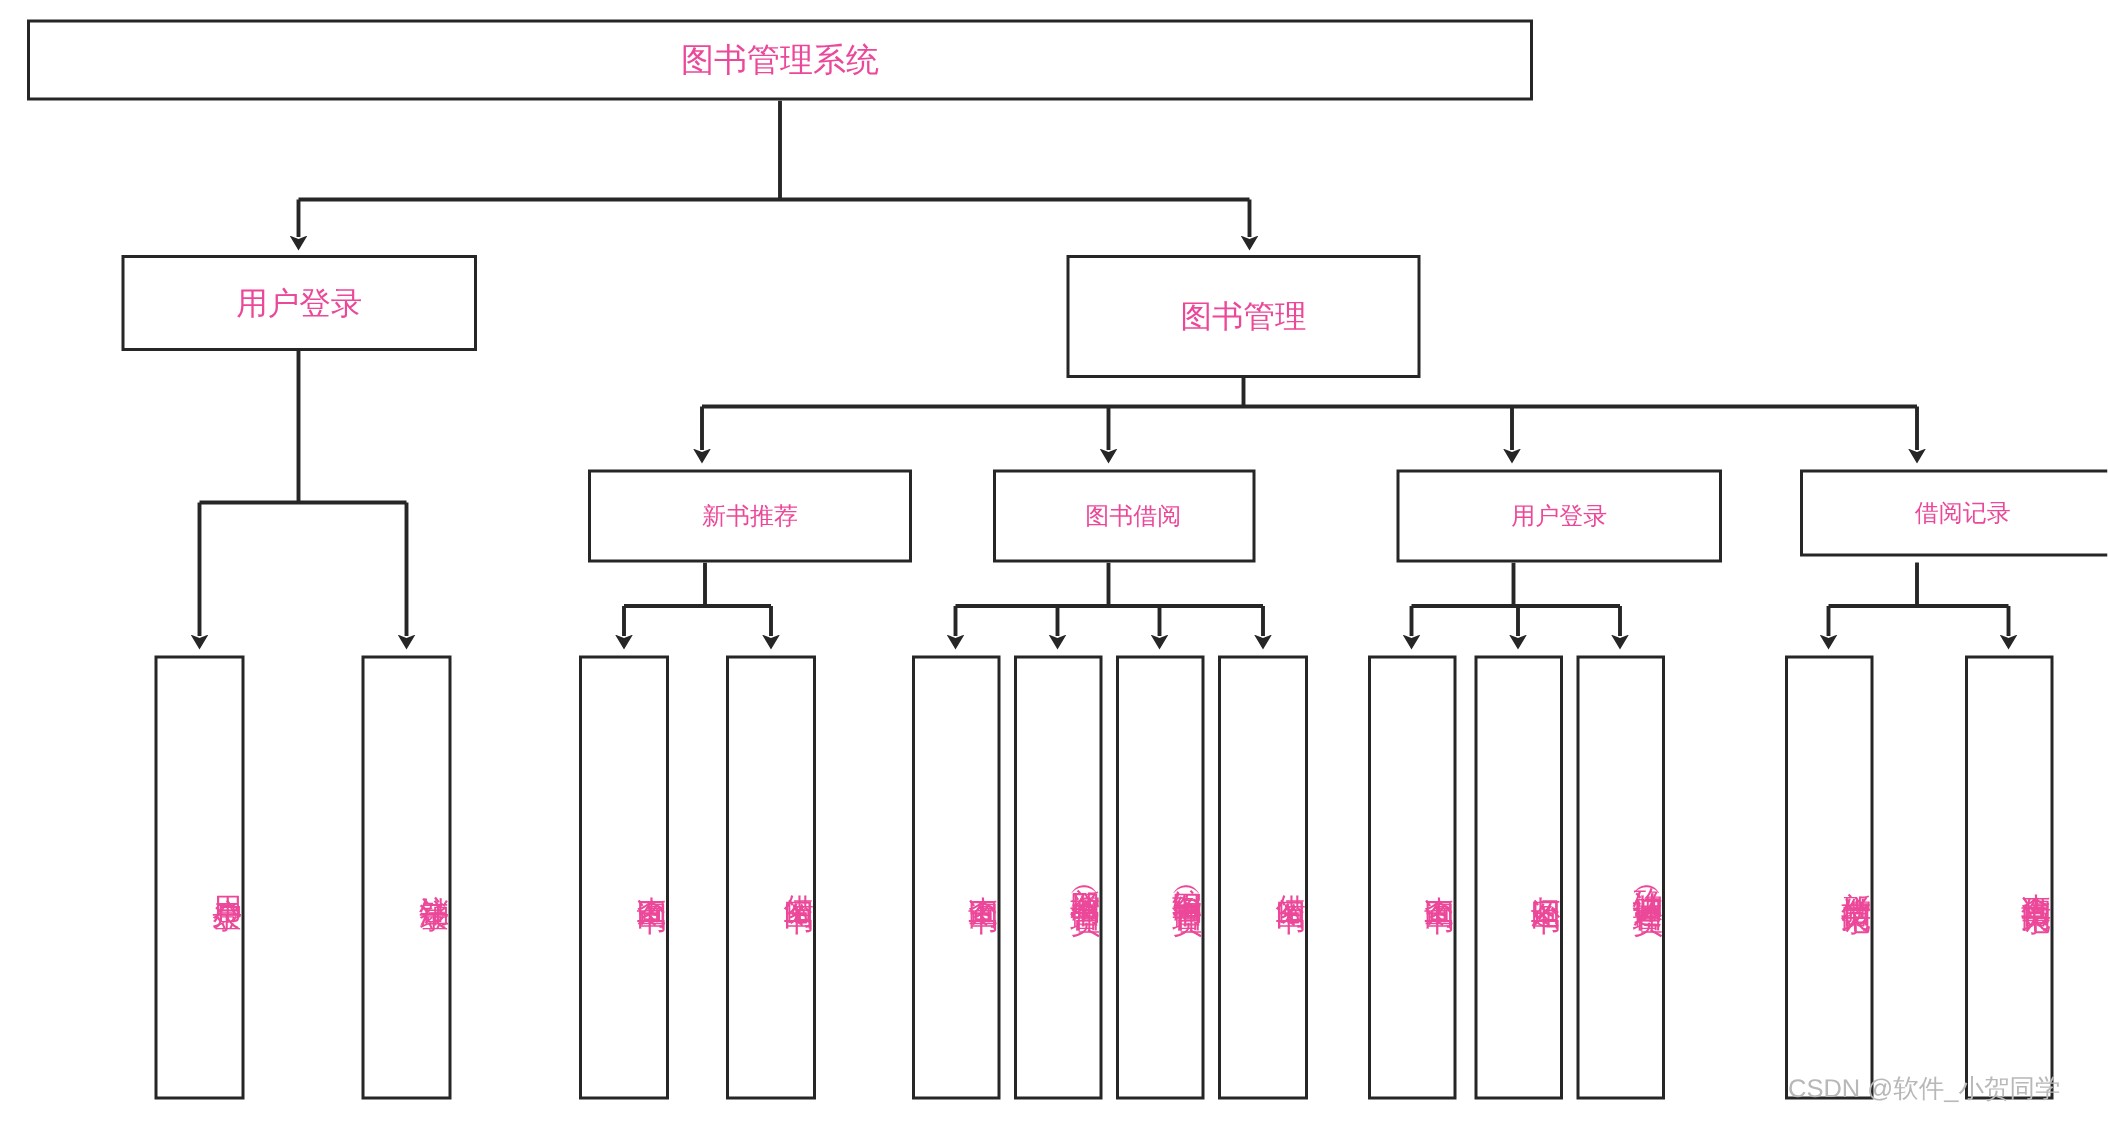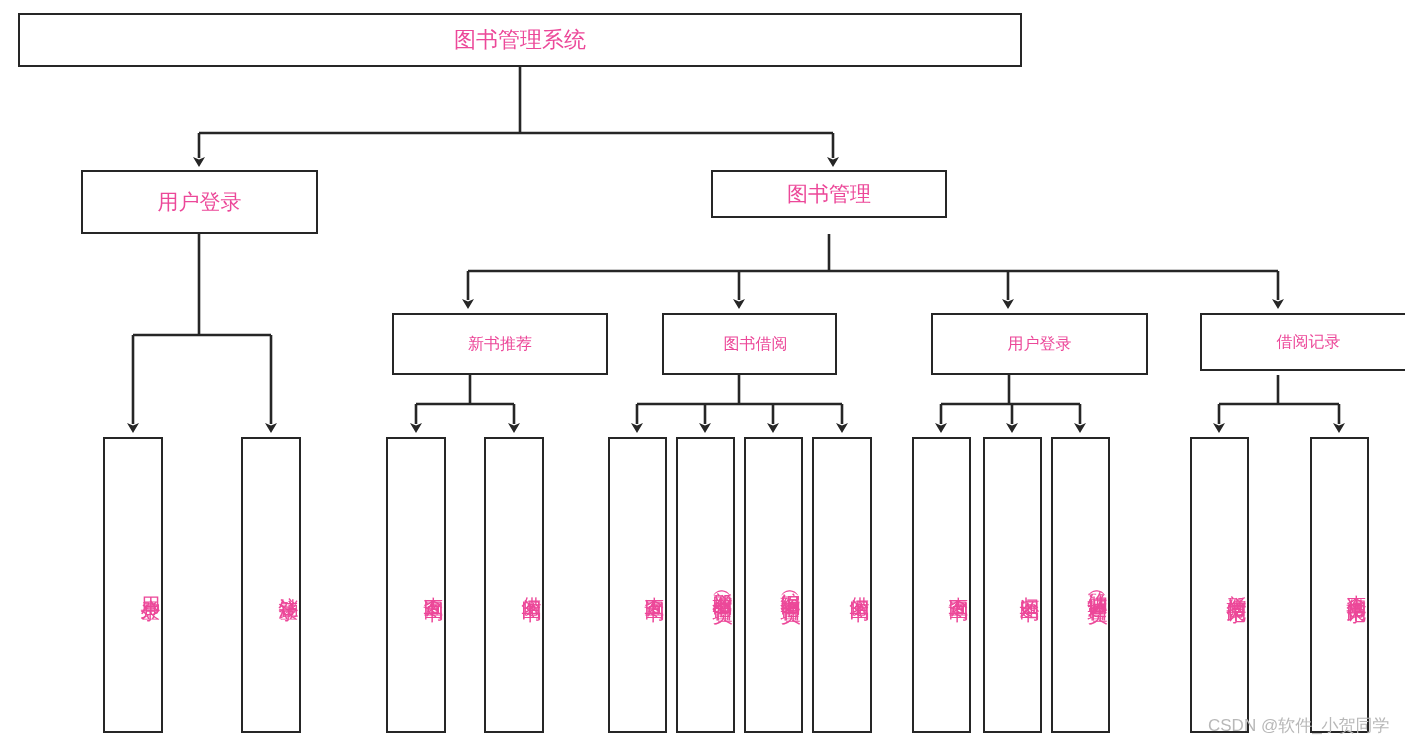--- a/index.html
+++ b/index.html
@@ -58,21 +58,20 @@
   .node.leaf > span {
     writing-mode: vertical-rl;
     text-orientation: upright;
   }
   .watermark {
     position: absolute;
     font-size: 17px;
     color: #b8b8b8;
     white-space: nowrap;
     letter-spacing: 0px;
-    padding-left: 16px;
   }
 </style>
 </head>
 <body>
 
 <div id="canvas">
 
   <svg id="wires" viewBox="0 0 1405 747" xmlns="http://www.w3.org/2000/svg">
     <defs>
       <marker id="arrow" markerWidth="10" markerHeight="12" refX="1" refY="6" orient="auto" markerUnits="userSpaceOnUse">
@@ -123,21 +122,21 @@
     </g>
   </svg>
 
   <div class="node root" style="left:18px; top:13px; width:1004px; height:54px;">
     <span>图书管理系统</span>
   </div>
 
   <div class="node lvl2" style="left:81px; top:170px; width:237px; height:64px;">
     <span>用户登录</span>
   </div>
-  <div class="node lvl2" style="left:711px; top:170px; width:236px; height:48px;justify-content:center;">
+  <div class="node lvl2" style="left:711px; top:170px; width:236px; height:82px;justify-content:center;">
     <span>图书管理</span>
   </div>
 
   <div class="node lvl3" style="left:362px; top:313px; width:216px; height:62px;">
     <span>新书推荐</span>
   </div>
   <div class="node lvl3" style="left:632px; top:313px; width:175px; height:62px;padding-left:12px;">
     <span>图书借阅</span>
   </div>
   <div class="node lvl3" style="left:901px; top:313px; width:217px; height:62px;">

